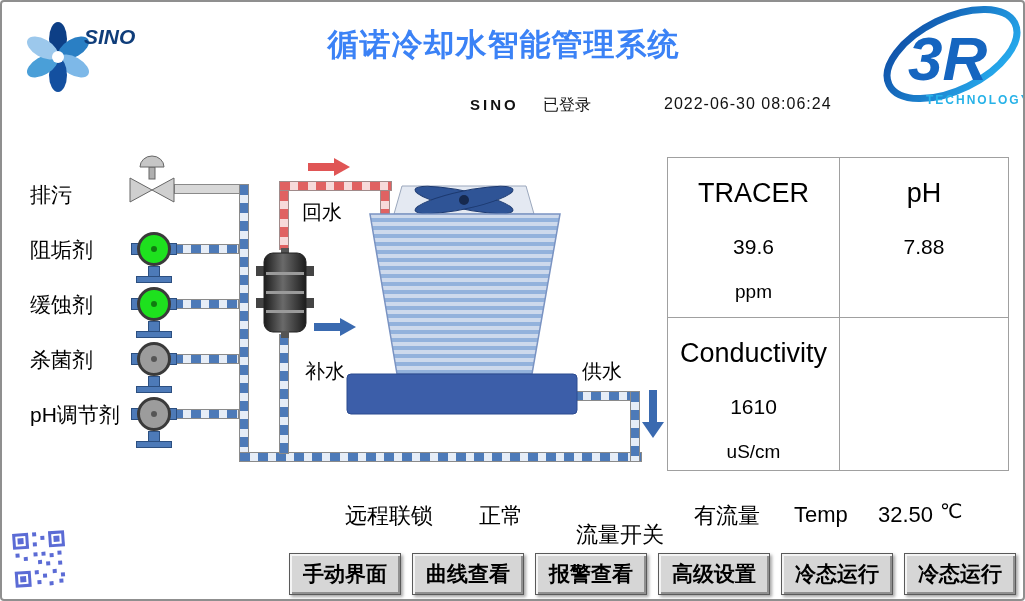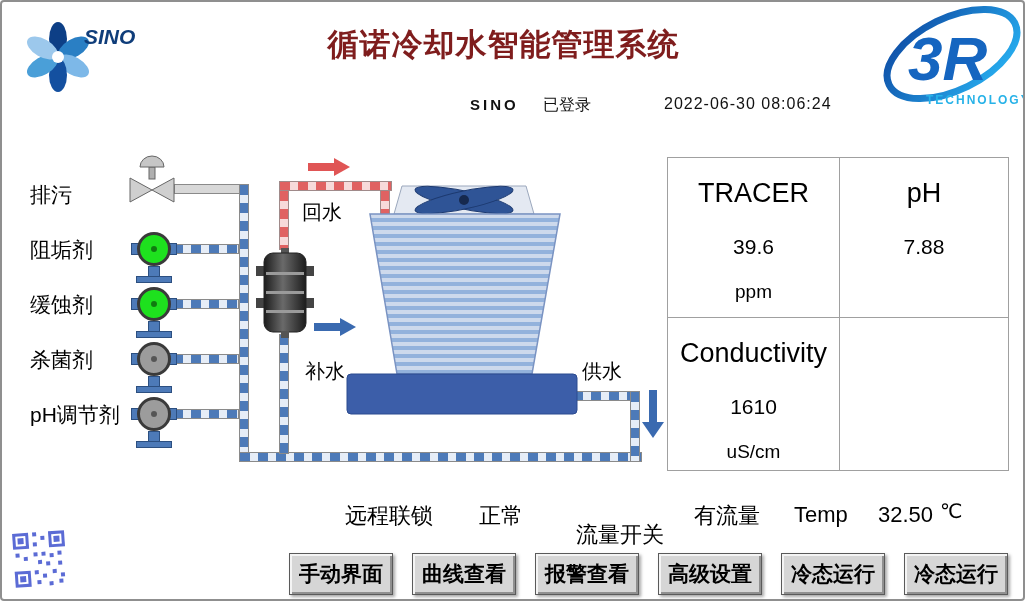--- a/index.html
+++ b/index.html
@@ -3,21 +3,21 @@
 <meta charset="utf-8">
 <style>
   * { margin:0; padding:0; box-sizing:border-box; }
   html,body { background:#fff; }
   body { font-family:"Liberation Sans","DejaVu Sans",sans-serif; }
   .screen { position:relative; width:1025px; height:601px; background:#ffffff;
             border:2px solid #8f8f8f; border-radius:4px; overflow:hidden; }
   .abs { position:absolute; }
 
   
-  .title { left:0; right:18px; top:22px; text-align:center; font-size:31px; font-weight:600; color:#7f1d1d; letter-spacing:1px; }
+  .title { left:0; right:18px; top:22px; text-align:center; font-size:31px; font-weight:600; color:#3b82f6; letter-spacing:1px; }
   .session-user { left:468px; top:94px; font-size:15px; font-weight:700; letter-spacing:3px; color:#111; }
   .session-status { left:541px; top:93px; font-size:16px; color:#111; }
   .session-time { left:662px; top:93px; font-size:16px; letter-spacing:1px; color:#111; }
 
   
   .chem-label { left:28px; font-size:21px; color:#000; }
 
   
   .pipe-h { position:absolute; height:10px; border:1px solid #8a8a8a;
             background:repeating-linear-gradient(90deg,#4d7ab8 0 10px,#e6edf7 10px 18px); }
@@ -60,21 +60,21 @@
   .mcell:nth-child(2n) { border-right:none; }
   .mcell:nth-child(n+3) { border-bottom:none; }
   .mname  { margin-top:20px; font-size:27px; color:#000; }
   .mvalue { margin-top:26px; font-size:21px; color:#000; }
   .munit  { margin-top:22px; font-size:19px; color:#000; }
 
   
   .status-item { position:absolute; font-size:22px; color:#000; }
 
   
-  .btn { position:absolute; top:551px; width:104px; height:42px; background:#d6d6d6;
+  .btn { position:absolute; top:551px; width:112px; height:42px; background:#d6d6d6;
          border:1px solid #5a5a5a;
          box-shadow: inset 2px 2px 0 #f4f4f4, inset -2px -2px 0 #909090, 2px 2px 3px rgba(0,0,0,0.35);
          font-size:21px; font-weight:700; color:#000; display:flex; align-items:center; justify-content:center;
          font-family:inherit; cursor:pointer; }
 
   .qr { left:10px; top:528px; transform:rotate(-4deg); }
 </style>
 </head>
 <body>
 

